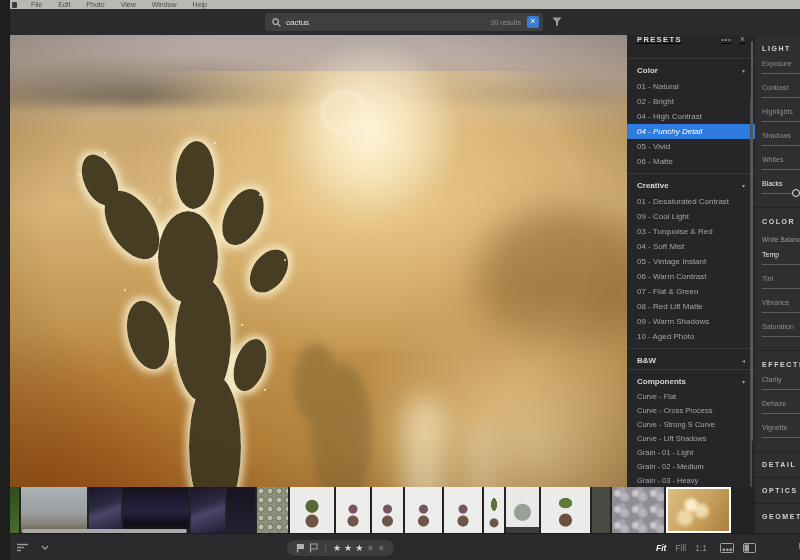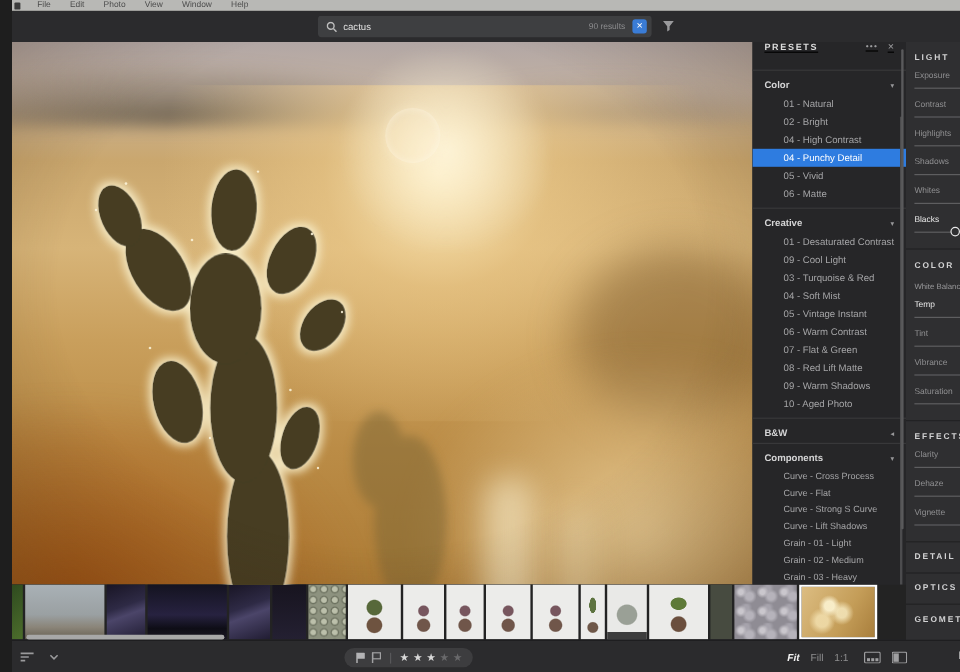--- a/index.html
+++ b/index.html
@@ -62,23 +62,23 @@
   .pheader { display:flex; align-items:flex-start; height:23px; padding:0 10px;text-decoration:underline; }
   .ptitle { font-size:7.5px; font-weight:bold; letter-spacing:1.4px; color:#dcdcdc; }
   .picons { margin-left:auto; display:flex; align-items:center; gap:8px; }
   .pmore { font-size:7px; color:#9c9c9e; letter-spacing:1px; cursor:pointer; }
   .pclose { font-size:9px; color:#9c9c9e; cursor:pointer; line-height:9px; }
   .pdiv { height:1px; background:#38383a; }
   .pgroup-h { display:flex; align-items:center; height:17px; padding:0 10px; margin-top:3px; }
   .pgname { font-size:8px; font-weight:bold; color:#d5d5d6; }
   .pgchev { margin-left:auto; font-size:6px; color:#98989a; }
   .pitems { padding-bottom:4px; }
-  .pitem { height:15px; line-height:15px; font-size:8px; color:#a5a5a7; padding-left:26px;
+  .pitem { height:15px; line-height:15px; font-size:8px; color:#a5a5a7; padding-left:10px;
            white-space:nowrap; cursor:pointer; }
-  .pitem.selected { background:#2e7ce0; color:#ffffff; }
+  .pitem.selected { background:#2e7ce0; color:#ffffff;font-style:italic; }
   .pgroup.components .pitem { height:14px; line-height:14px; font-size:7.5px; }
   .pscroll { position:absolute; right:3px; top:62px; width:2px; height:418px; background:#4c4c4e; border-radius:1px; }
 
   
   .editpanel { position:absolute; left:745px; top:35px; width:55px; height:498px; background:#2f2f31; z-index:10; }
   .eheader { font-size:7px; font-weight:bold; letter-spacing:1.6px; color:#d2d2d3; margin:10px 0 5px 7px;
              white-space:nowrap; }
   .erow { position:relative; height:24px; padding-left:7px; }
   .elabel { font-size:7px; color:#8f8f91; line-height:13px; white-space:nowrap; }
   .etrack { position:absolute; left:7px; right:-2px; top:16px; height:1px; background:#5e5e60; }
@@ -306,22 +306,22 @@
     </div>
     <div class="pdiv"></div>
 
     <div class="pgroup components">
       <div class="pgroup-h">
         <span class="pgname">Components</span>
         <span class="pgchev">▾</span>
       </div>
       <div class="pitems">
 
-      <div class="pitem">Curve - Cross Process</div>
-          <div class="pitem">Curve - Flat</div>
+      <div class="pitem">Curve - Flat</div>
+          <div class="pitem">Curve - Cross Process</div>
           <div class="pitem">Curve - Strong S Curve</div>
           <div class="pitem">Curve - Lift Shadows</div>
           <div class="pitem">Grain - 01 - Light</div>
           <div class="pitem">Grain - 02 - Medium</div>
           <div class="pitem">Grain - 03 - Heavy</div>
         </div>
     </div>
 
     <div class="pscroll"></div>
   </div>

